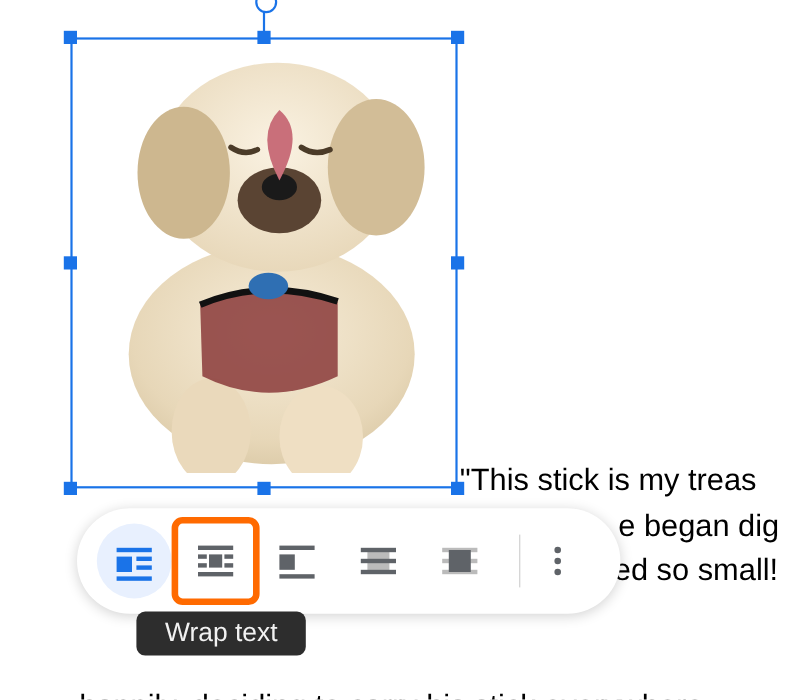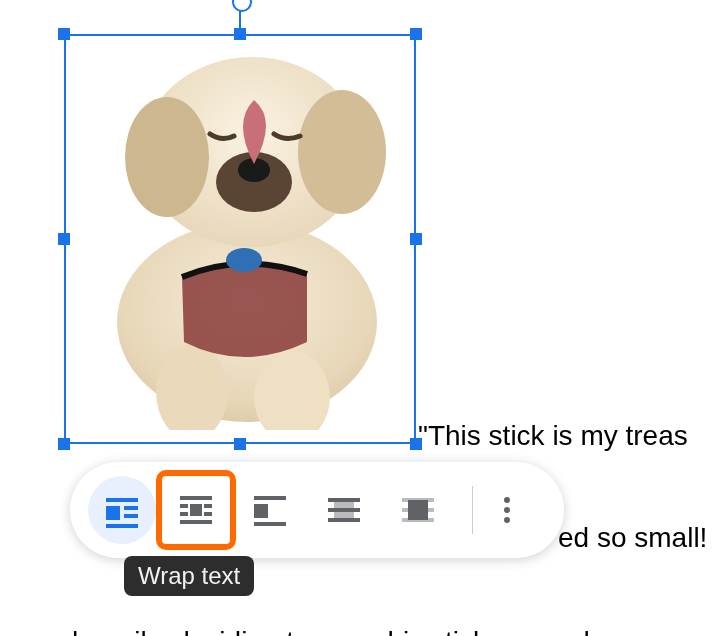--- a/index.html
+++ b/index.html
@@ -124,21 +124,21 @@
     border-radius: 50%;
     background: #5f6368;
   }
   .tooltip {
     position: absolute;
     left: 124px;
     top: 556px;
     background: #2d2d2d;
     color: #f1f1f1;
     font-size: 24px;
-    padding: 6px 14px;
+    padding: 6px 26px;
     border-radius: 8px;
     z-index: 40;
     font-family: 'Helvetica Neue', Arial, sans-serif;
   }
 </style>
 </head>
 <body>
 
 <div class="canvas">
 
@@ -187,21 +187,22 @@
   <div class="handle" style="left:58px; top:28px;"></div>
   <div class="handle" style="left:234px; top:28px;"></div>
   <div class="handle" style="left:410px; top:28px;"></div>
   <div class="handle" style="left:58px; top:233px;"></div>
   <div class="handle" style="left:410px; top:233px;"></div>
   <div class="handle" style="left:58px; top:438px;"></div>
   <div class="handle" style="left:234px; top:438px;"></div>
   <div class="handle" style="left:410px; top:438px;"></div>
 
   <div class="flow-text" style="left:418px; top:416px;">"This stick is my treas</div>
-  <div class="flow-text" style="left:558px; top:498px;margin-top:20px;">ed so small!</div>
+  <div class="flow-text" style="left:562px; top:458px;">e began dig</div>
+  <div class="flow-text" style="left:558px; top:498px;">ed so small!</div>
   <div class="flow-text" style="left:72px;  top:622px;">happily, deciding to carry his stick everywhere.</div>
 
   <div class="toolbar">
 
     <div class="tb-btn active-back">
       <svg width="40" height="40" viewBox="0 0 40 40">
         <rect x="4" y="8" width="32" height="4" fill="#1a73e8"></rect>
         <rect x="4" y="16" width="14" height="14" fill="#1a73e8"></rect>
         <rect x="22" y="16" width="14" height="4" fill="#1a73e8"></rect>
         <rect x="22" y="24" width="14" height="4" fill="#1a73e8"></rect>

